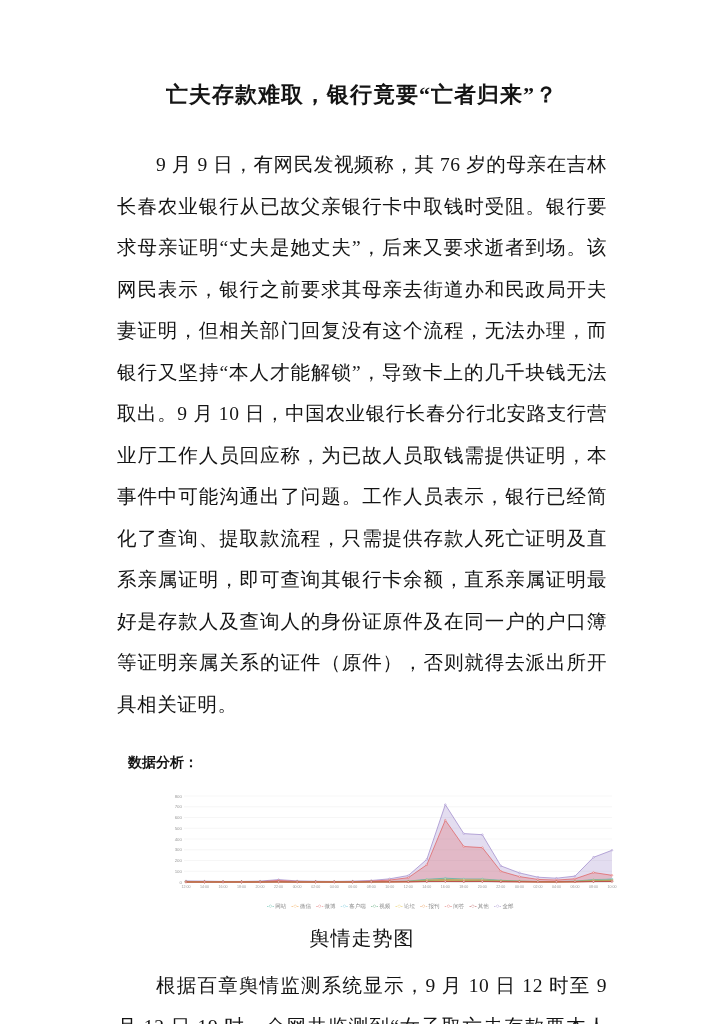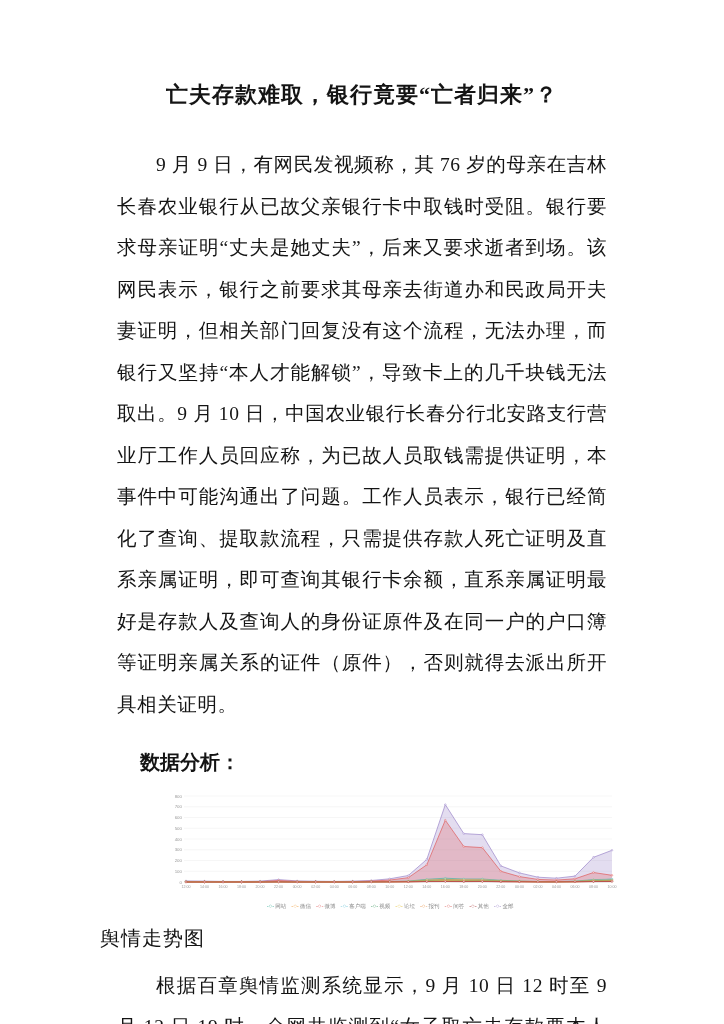--- a/index.html
+++ b/index.html
@@ -23,21 +23,21 @@
   }
   .body-paragraph {
     font-size:19.5px;
     line-height:41.5px;
     text-align:justify;
     text-indent:2em;
     letter-spacing:0.6px;
     margin:17px;
   }
   .section-heading {
-    font-size:20px;
+    font-size:14px;
     font-weight:bold;
     text-indent:2em;
     line-height:41.5px;
     margin:0;
   }
   .chart-block {
     width:460px;
     margin:6px 0 0 60px;
   }
   .chart-svg { display:block; width:460px; height:112px; }
@@ -46,20 +46,21 @@
     justify-content:center;
     align-items:center;
     gap:5px;
     margin-top:1px;
     font-family:"Liberation Sans","DejaVu Sans",sans-serif;
   }
   .legend-item { display:inline-flex; align-items:center; gap:1px; }
   .legend-marker { font-size:6px; line-height:6px; }
   .legend-label { font-size:5.5px; line-height:6px; color:#888; }
   .chart-caption {
+    text-align:center;
     font-size:20px;
     letter-spacing:1px;
     margin:16px 0 0 0;
   }
   .para-2 { margin-top:13px; }
 </style>
 </head>
 <body>
 
 <div class="page">

